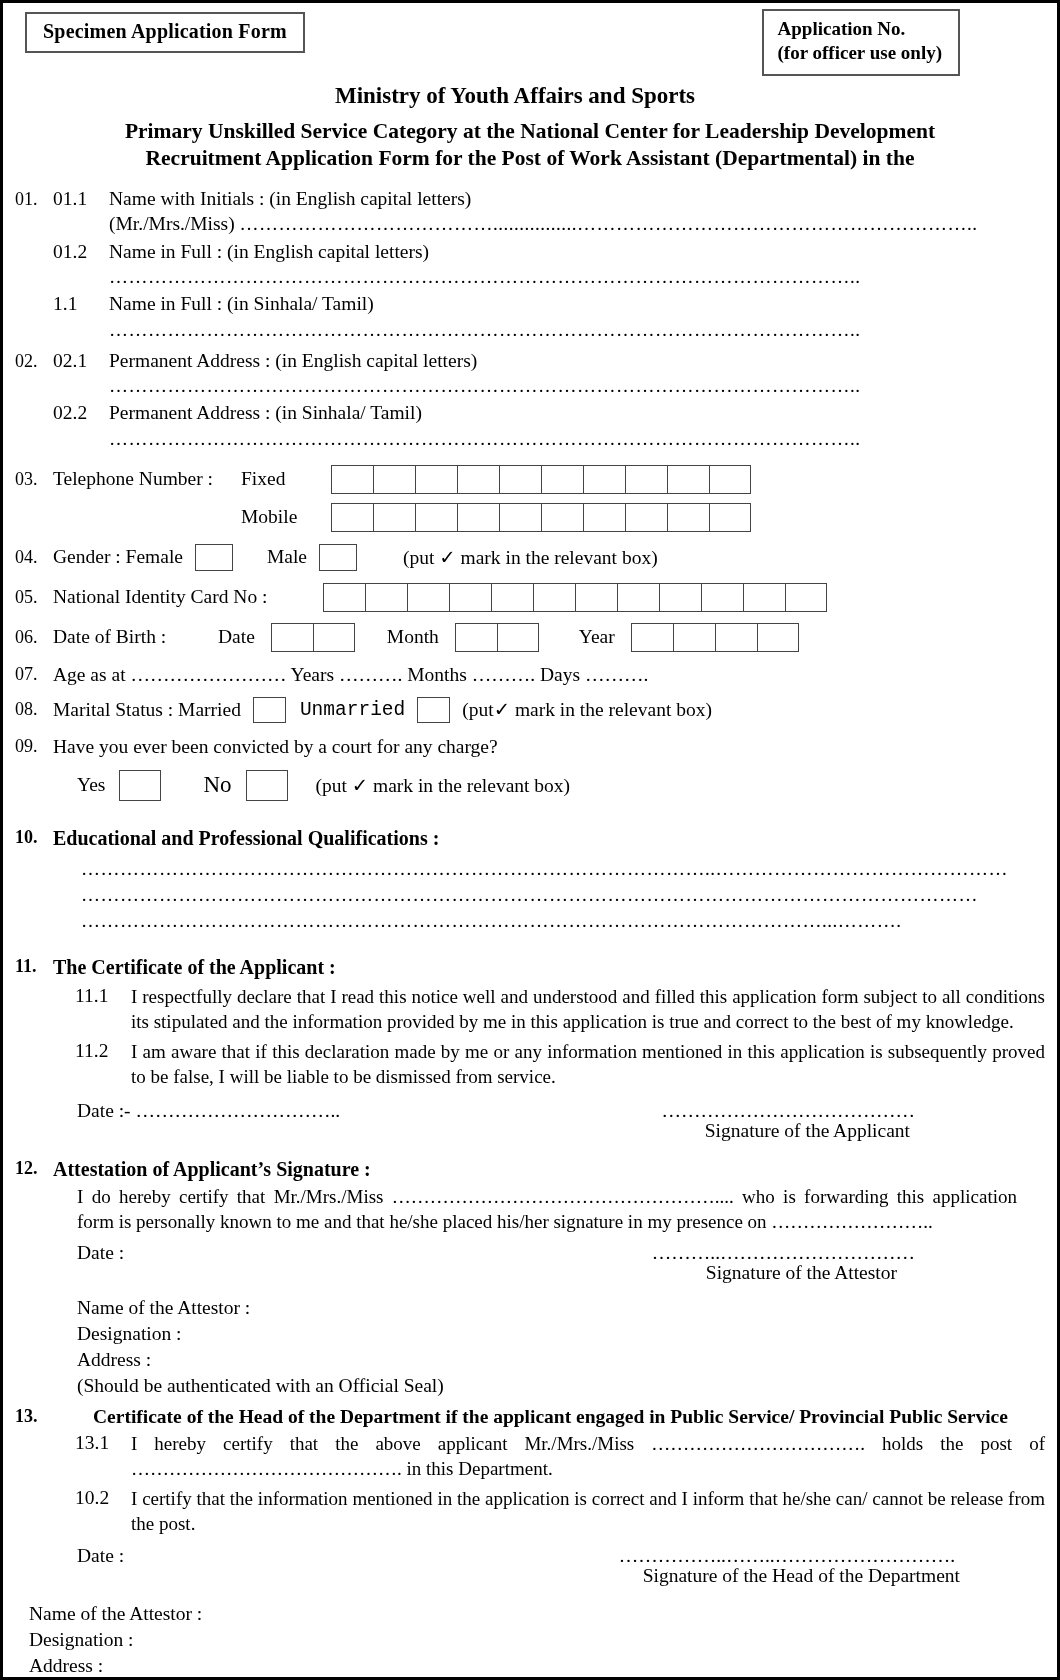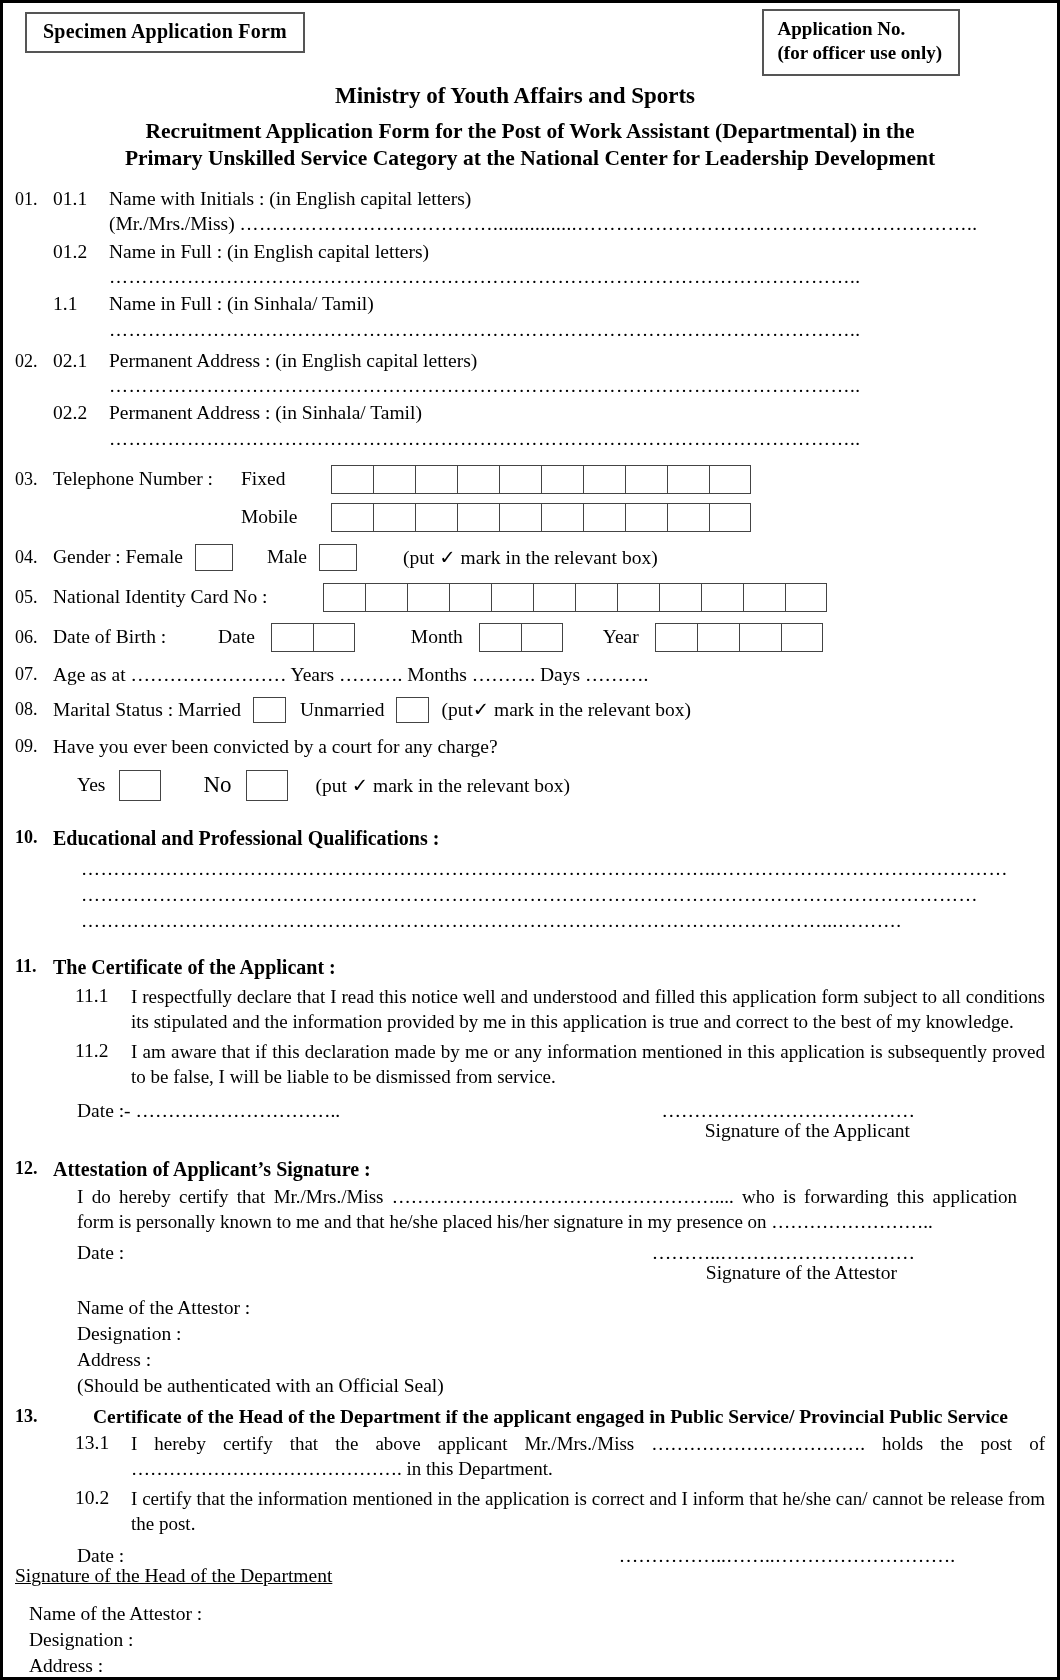--- a/index.html
+++ b/index.html
@@ -153,22 +153,22 @@
       <span>Specimen Application Form</span>
     </div>
     <div class="appno-box">
       <div>Application No.</div>
       <div>(for officer use only)</div>
     </div>
   </div>
 
   <div class="ministry">Ministry of Youth Affairs and Sports</div>
   <div class="form-title">
+    <div>Primary Unskilled Service Category at  the National Center for Leadership Development</div>
     <div>Recruitment Application Form for the Post of Work Assistant (Departmental) in the</div>
-    <div>Primary Unskilled Service Category at  the National Center for Leadership Development</div>
   </div>
 
   <div class="s1">
     <div class="row">
       <span class="num">01.</span>
       <span class="subnum">01.1</span>
       <span>Name with Initials : (in English capital letters)</span>
     </div>
     <div class="line indent-2">
       <span>(Mr./Mrs./Miss)</span>
@@ -272,21 +272,21 @@
   </div>
 
   <div style="margin-top:11px; display:flex; align-items:center;">
     <span class="num">06.</span>
     <span style="font-size:19.5px; width:165px;">Date of Birth :</span>
     <span style="font-size:19.5px;">Date</span>
     <span class="cellrow" id="dob-date-cells" style="margin-left:16px;">
         <span class="cell"></span>
         <span class="cell"></span>
       </span>
-    <span style="font-size:19.5px; margin-left:56px;">Month</span>
+    <span style="font-size:19.5px; margin-left:32px;">Month</span>
     <span class="cellrow" id="dob-month-cells" style="margin-left:16px;">
         <span class="cell"></span>
         <span class="cell"></span>
       </span>
     <span style="font-size:19.5px; margin-left:40px;">Year</span>
     <span class="cellrow" id="dob-year-cells" style="margin-left:16px;">
         <span class="cell"></span>
         <span class="cell"></span>
         <span class="cell"></span>
         <span class="cell"></span>
@@ -295,21 +295,21 @@
 
   <div style="margin-top:12px; display:flex;">
     <span class="num">07.</span>
     <span style="font-size:19.5px;">Age as at …………………… Years ……….    Months ……….     Days ……….</span>
   </div>
 
   <div style="margin-top:11px; display:flex; align-items:center;">
     <span class="num">08.</span>
     <span style="font-size:19.5px;">Marital Status : Married</span>
     <span class="tickbox sm" style="margin-left:12px;"></span>
-    <span style="font-size:19.5px; margin-left:14px;">Unmarried</span>
+    <span style="font-size:19.5px; margin-left:14px;font-family:Liberation Mono, monospace;">Unmarried</span>
     <span class="tickbox sm" style="margin-left:12px;"></span>
     <span style="font-size:19.5px; margin-left:12px;">(put✓ mark in the relevant box)</span>
   </div>
 
   <div style="margin-top:13px; display:flex;">
     <span class="num">09.</span>
     <span style="font-size:19.5px;">Have you ever been convicted by a court for any charge?</span>
   </div>
   <div style="margin-top:12px; display:flex; align-items:center; margin-left:62px;">
     <span style="font-size:19.5px;">Yes</span>
@@ -375,21 +375,21 @@
     <span class="just-body para" style="width:895px;">I hereby certify that the above applicant Mr./Mrs./Miss ……………………………. holds the post of ……………………………………. in this Department.</span>
   </div>
   <div class="just-row" style="margin-left:60px;">
     <span class="subnum">10.2</span>
     <span class="just-body para" style="width:895px;">I certify that the information mentioned in the application is correct and I inform that he/she can/ cannot be release from the post.</span>
   </div>
   <div class="sig-row" style="margin-left:62px; padding-right:90px; margin-top:9px;">
     <span>Date :</span>
     <span class="sig-right">……………..……..……………………….</span>
   </div>
-  <div style="text-align:left; padding-right:85px; margin-top:-2px;text-decoration:underline;">
+  <div style="text-align:right; padding-right:85px; margin-top:-2px;">
     <span class="sig-caption">Signature of the Head of the Department</span>
   </div>
 
   <div style="margin-left:14px; margin-top:14px;">
     <div class="foot-line">Name of the Attestor :</div>
     <div class="foot-line">Designation :</div>
     <div class="foot-line">Address :</div>
     <div class="foot-line">(Should be authenticated with an Official Seal)</div>
   </div>
 

